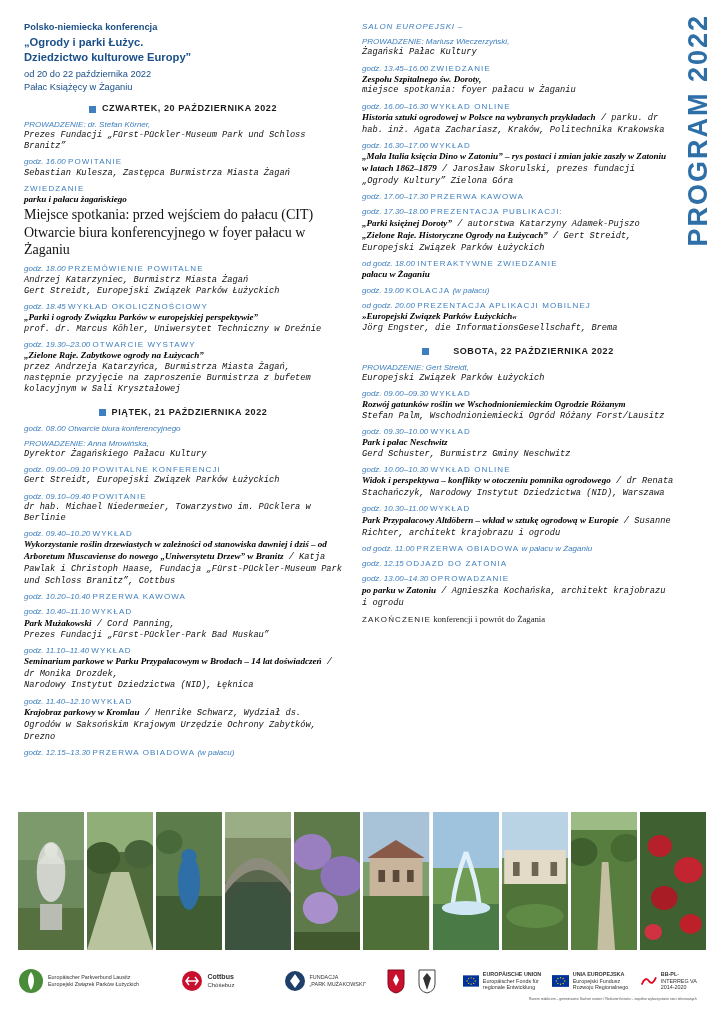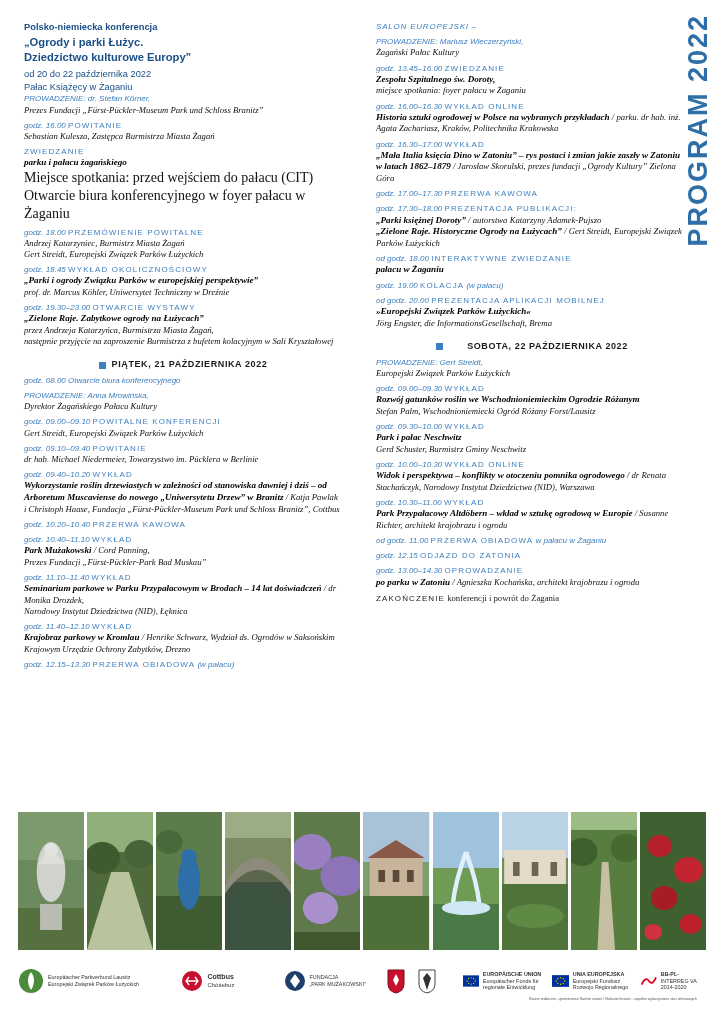--- a/index.html
+++ b/index.html
@@ -34,21 +34,21 @@
   }
 
   
   .col {
     position:absolute;
     top: 22px;
     font-size: 8.6px;
     line-height: 1.28;
   }
   .col-left  { left: 24px;  width: 318px; }
-  .col-right { left: 376px; width: 312px; }
+  .col-right { left: 362px; width: 312px; }
 
   .hdr-title {
     font-family: "Liberation Sans", sans-serif;
     color:#1a4f87;
     font-weight:bold;
     font-size: 11.2px;
     line-height: 1.36;
     margin-bottom: 2px;
   }
   .hdr-sub {
@@ -79,21 +79,21 @@
   .blk { margin-bottom: 5px; }
 
   .meta {
     font-family:"Liberation Sans", sans-serif;
     font-size:8px; color:#3e7fbf; font-style: italic;
   }
   .meta .kind {
     font-style: normal; letter-spacing:1.1px; color:#3e7fbf;
   }
   .lead {
-    font-family:Liberation Serif, serif;
+    font-family:Liberation Mono, monospace;
     font-size:8.7px; font-style:italic; color:#111;
   }
   .bold {
     font-family:"Liberation Serif", serif;
     font-size:9.1px; font-weight:bold; font-style:italic; color:#000;
   }
   .plain {
     font-family:"Liberation Serif", serif;
     font-size:14px; color:#111;
   }
@@ -129,20 +129,24 @@
   <div class="col col-left">
 
     <div>
       <div class="hdr-line1">Polsko-niemiecka konferencja</div>
       <div class="hdr-title">„Ogrody i parki Łużyc.</div>
       <div class="hdr-title" style="margin-top:-2px;">Dziedzictwo kulturowe Europy”</div>
       <div class="hdr-sub" style="margin-top:3px;">od 20 do 22 października 2022</div>
       <div class="hdr-sub">Pałac Książęcy w Żaganiu</div>
     </div>
 
+    <div class="day day-center">
+      <span class="sq"></span>
+      <span class="txt">CZWARTEK,  20 PAŹDZIERNIKA 2022</span>
+    </div>
 
     <div class="blk">
       <div class="meta">PROWADZENIE: dr. Stefan Körner,</div>
       <div class="lead">Prezes Fundacji „Fürst-Pückler-Museum Park und Schloss Branitz”</div>
     </div>
 
     <div class="blk">
       <div class="meta">
         <span>godz. 16.00</span>
         <span class="kind">POWITANIE</span>

